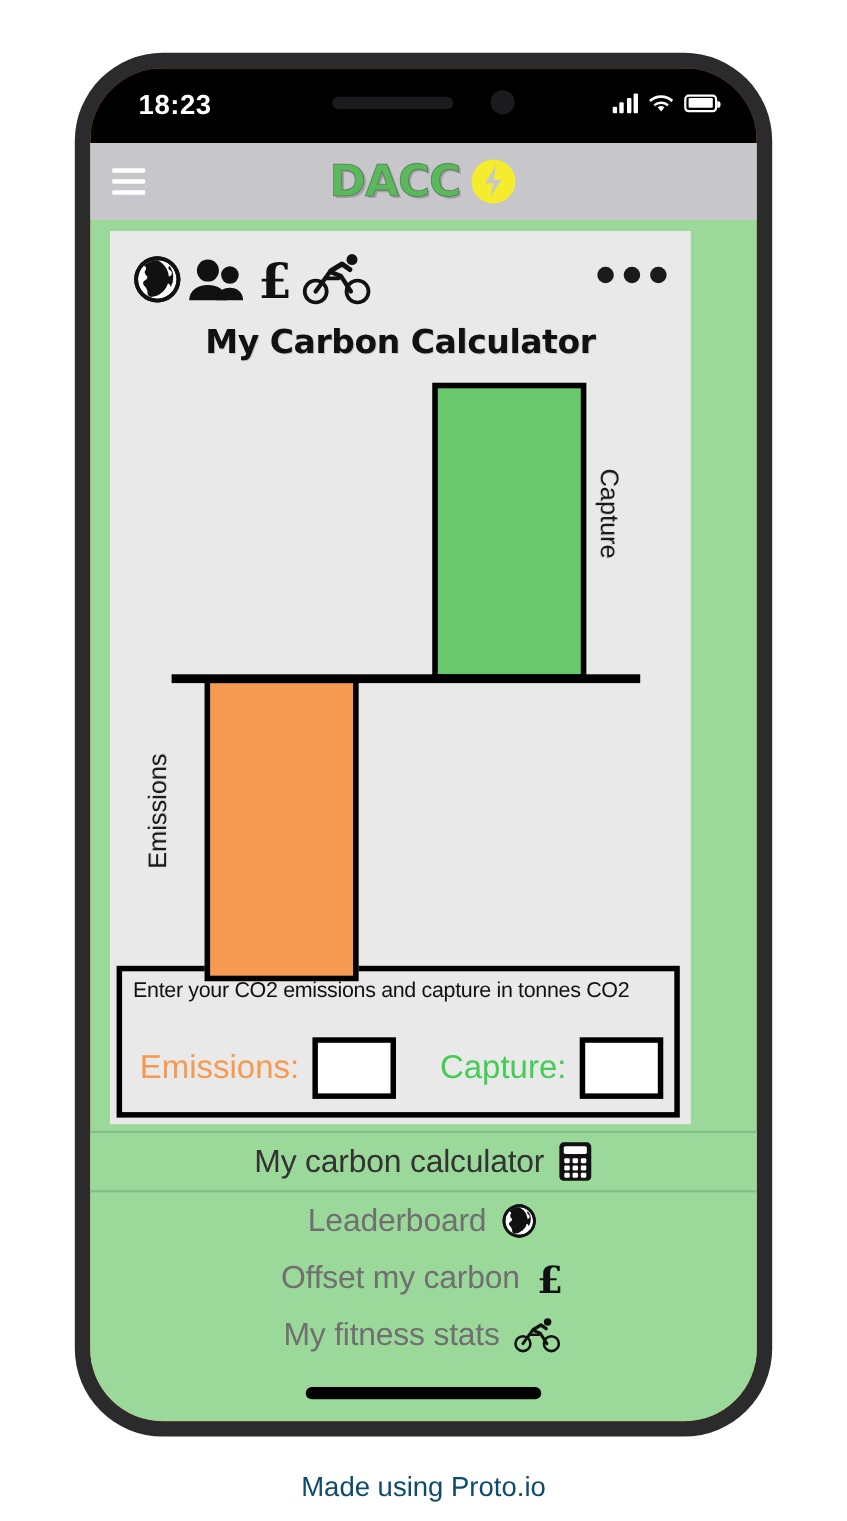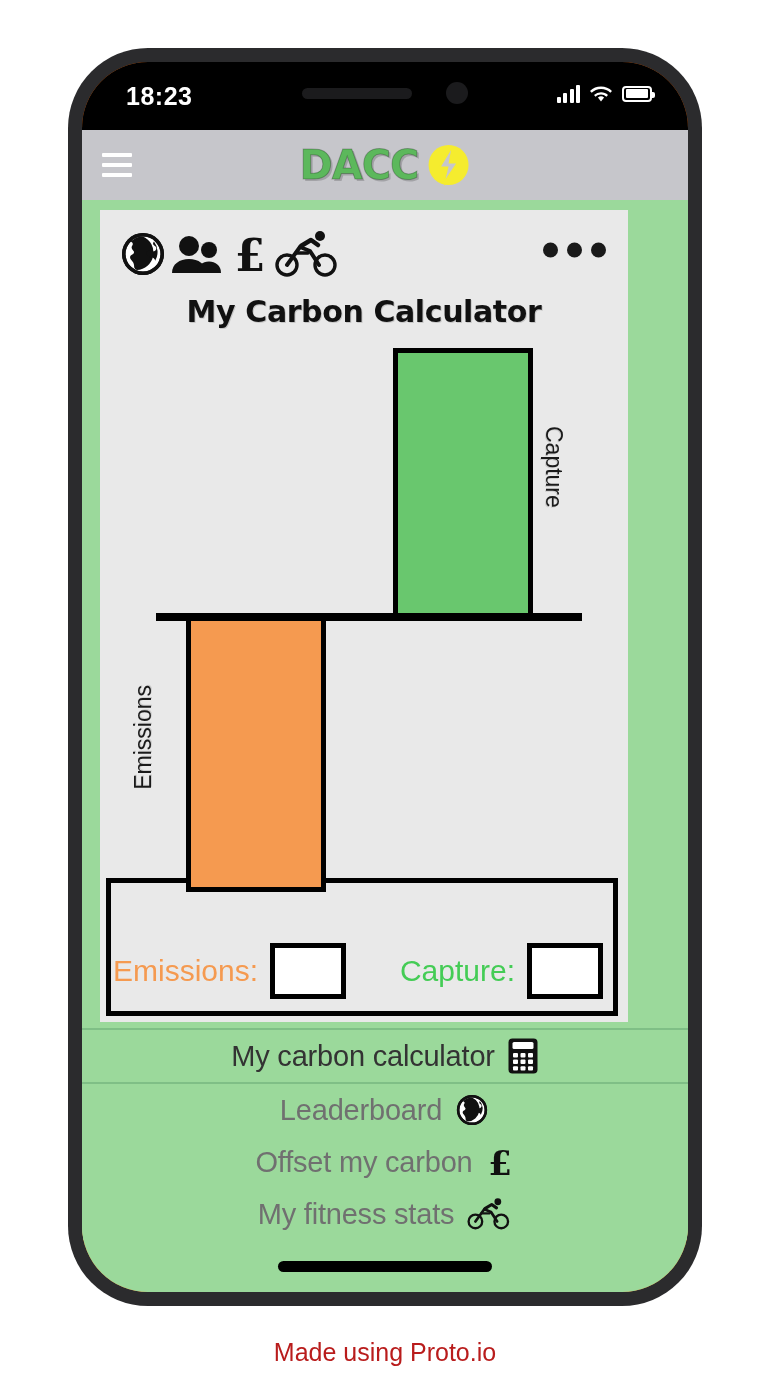--- a/index.html
+++ b/index.html
@@ -327,21 +327,21 @@
   }
   .input-hint {
     font-size: 19.5px;
     color: #111111;
     font-family: "Liberation Sans", sans-serif;
     white-space: nowrap;
     letter-spacing: -0.3px;
   }
   .input-fields {
     position: absolute;
-    left: 2px;
+    left: 16px;
     right: 10px;
     bottom: 12px;
     display: flex;
     align-items: center;
     justify-content: space-between;
   }
   .field-group {
     display: flex;
     align-items: center;
     gap: 12px;
@@ -403,21 +403,21 @@
   }
 
   
   .footer-caption {
     position: absolute;
     left: 0;
     top: 1338px;
     width: 770px;
     text-align: center;
     font-size: 25px;
-    color: #b91c1c;
+    color: #0c4a6e;
     font-family: "Liberation Sans", sans-serif;
   }
 </style>
 </head>
 <body>
 
 <div class="phone-frame">
 
   <div class="side-btn left-a"></div>
   <div class="side-btn left-b"></div>
@@ -507,20 +507,21 @@
 
         <div class="chart">
           <div class="bar bar-capture"></div>
           <div class="bar bar-emissions"></div>
           <div class="axis-line"></div>
           <div class="bar-label label-capture">Capture</div>
           <div class="bar-label label-emissions">Emissions</div>
         </div>
 
         <div class="input-panel">
+          <div class="input-hint">Enter your CO2 emissions and capture in tonnes CO2</div>
           <div class="input-fields">
             <div class="field-group">
               <span class="field-label label-emi">Emissions:</span>
               <input class="field-box" type="text" value="" style="">
             </div>
             <div class="field-group">
               <span class="field-label label-cap">Capture:</span>
               <input class="field-box" type="text" value="" style="">
             </div>
           </div>

